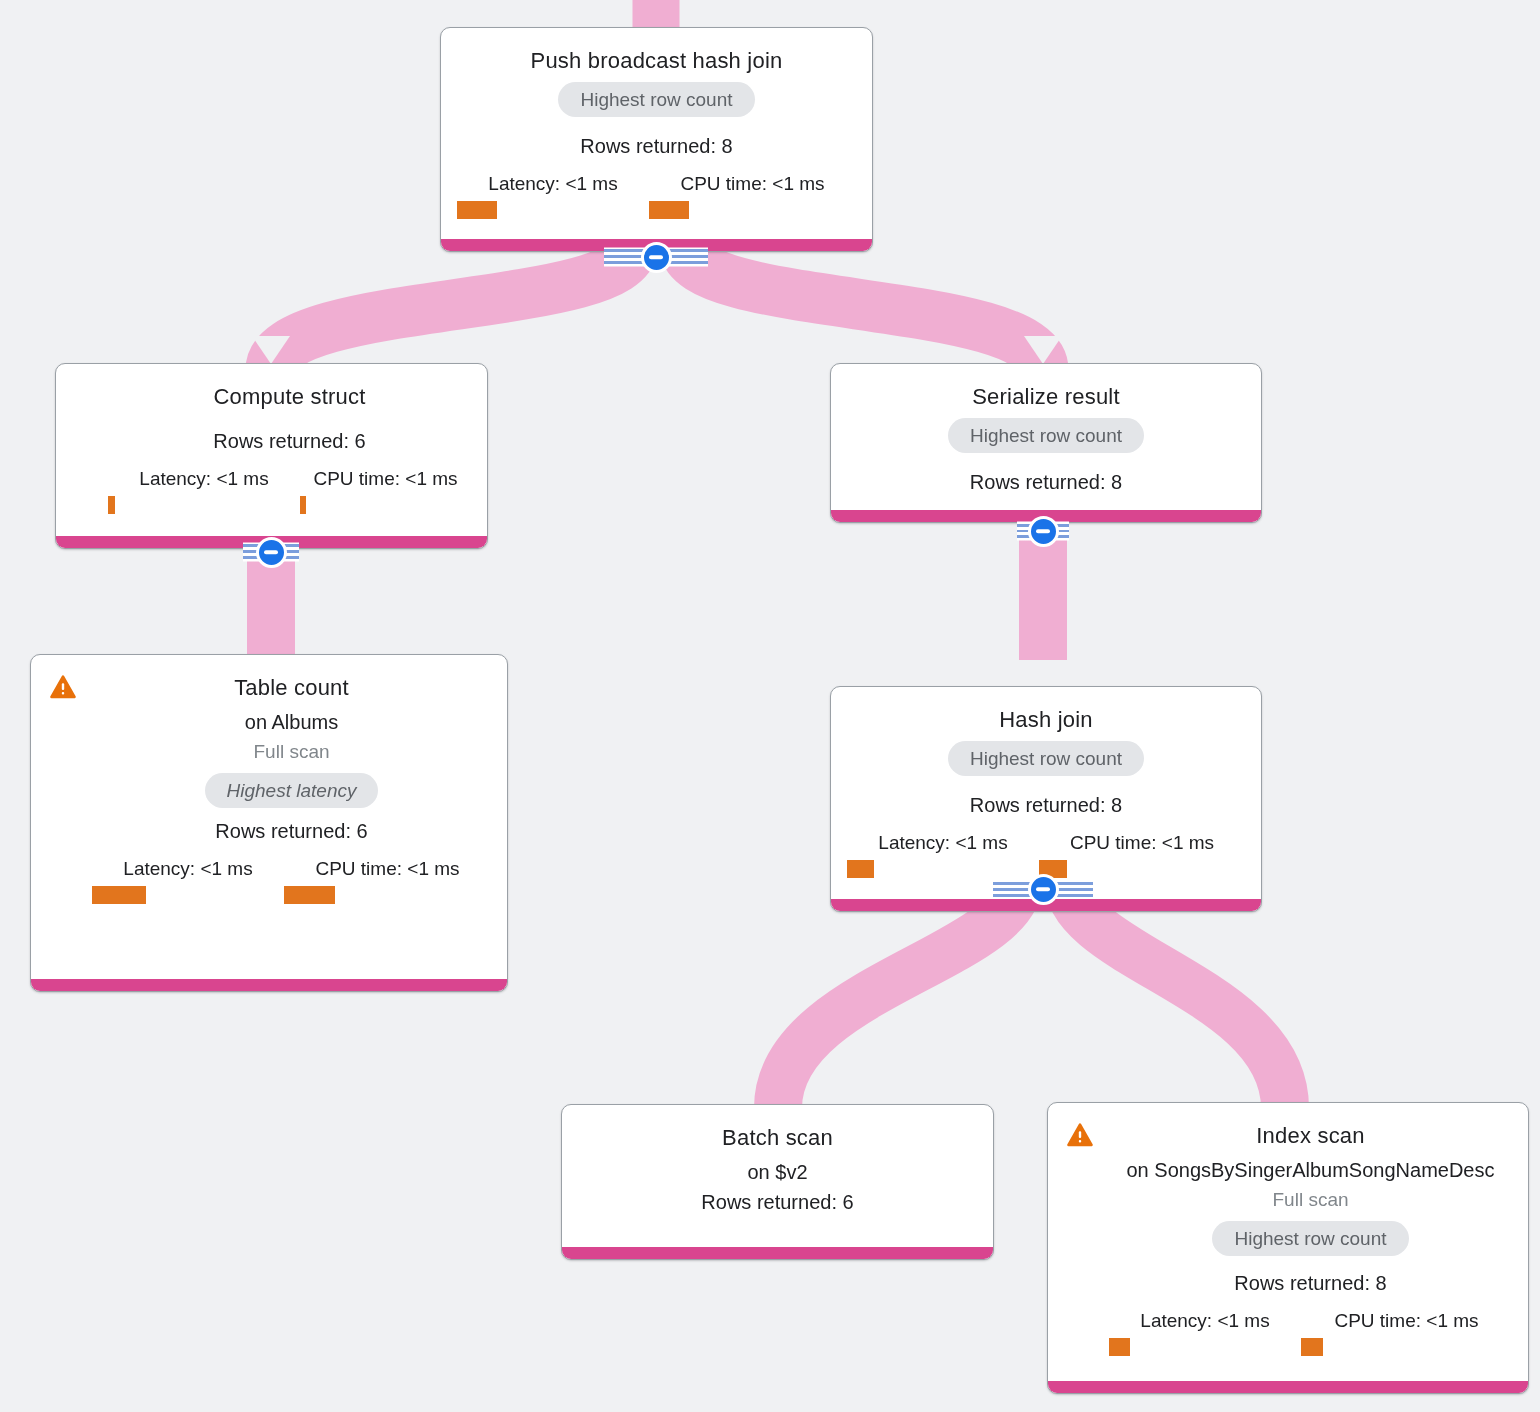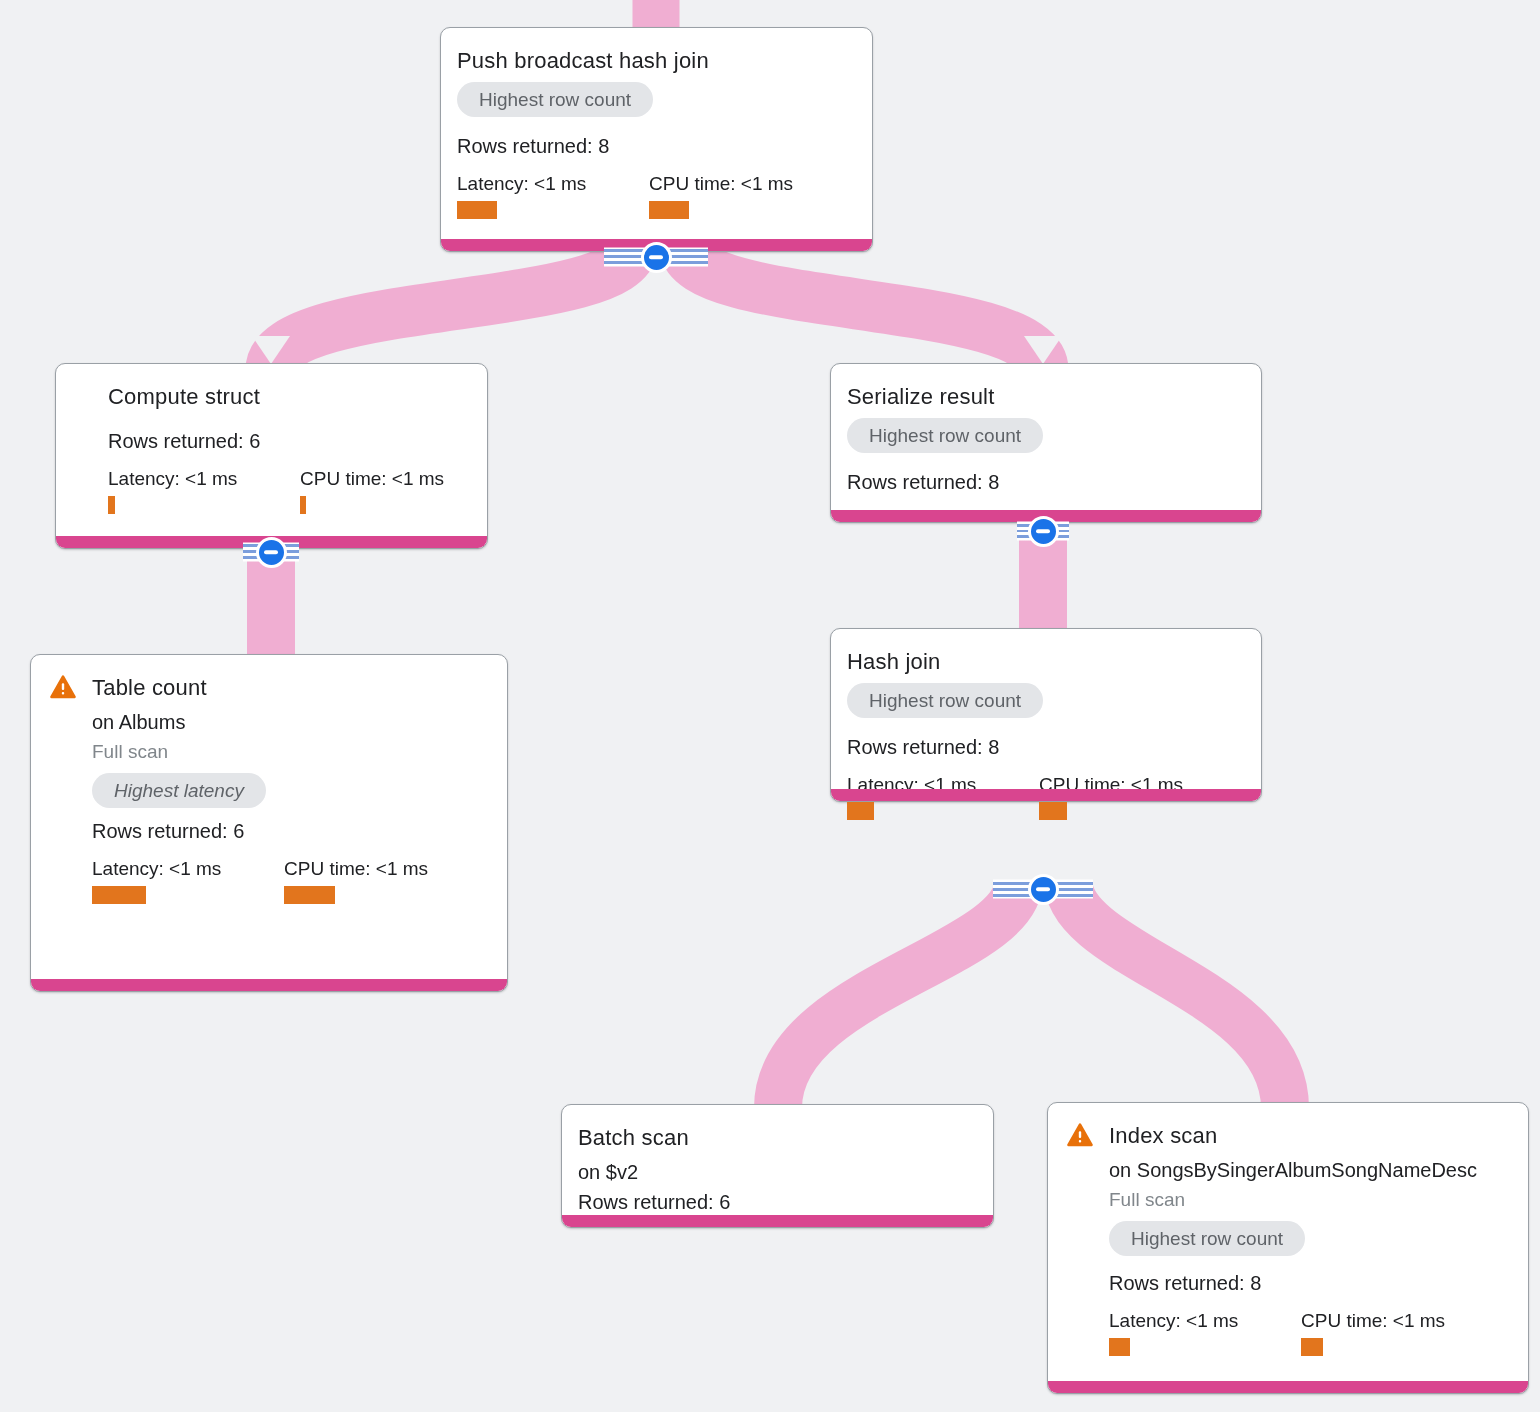--- a/index.html
+++ b/index.html
@@ -20,20 +20,21 @@
   body{
     font-family:"Liberation Sans", sans-serif;
     background:var(--canvas-bg);
   }
   .canvas{
     position:relative;
     width:1540px;
     height:1412px;
     background:var(--canvas-bg);
     overflow:hidden;
+    text-align:center;
   }
   svg.edges{
     position:absolute;
     left:0;top:0;
     z-index:1;
   }
   .edge{
     fill:none;
     stroke:var(--edge-pink);
   }
@@ -249,40 +250,40 @@
         </div>
         <div class="metric">
           <div class="metric-label">CPU time: &lt;1 ms</div>
           <div class="bar" style="width:51px;"></div>
         </div>
       </div>
     </div>
     <div class="card-footer"></div>
   </div>
 
-  <div class="card" style="left:830px;top:628px;width:432px;height:174px;">
+  <div class="card" style="left:830px;top:686px;width:432px;height:226px;">
     <div class="card-body">
       <div class="title">Hash join</div>
       <div><span class="pill">Highest row count</span></div>
       <div class="rows" style="margin-top:8px;">Rows returned: 8</div>
       <div class="metrics">
         <div class="metric">
           <div class="metric-label">Latency: &lt;1 ms</div>
           <div class="bar" style="width:27px;"></div>
         </div>
         <div class="metric">
           <div class="metric-label">CPU time: &lt;1 ms</div>
           <div class="bar" style="width:28px;"></div>
         </div>
       </div>
     </div>
     <div class="card-footer"></div>
   </div>
 
-  <div class="card" style="left:561px;top:1104px;width:433px;height:124px;">
+  <div class="card" style="left:561px;top:1104px;width:433px;height:156px;">
     <div class="card-body">
       <div class="title">Batch scan</div>
       <div class="target">on $v2</div>
       <div class="rows" style="margin-top:2px;">Rows returned: 6</div>
     </div>
     <div class="card-footer"></div>
   </div>
 
   <div class="card warn" style="left:1047px;top:1102px;width:482px;height:292px;">
     <div class="card-body">

